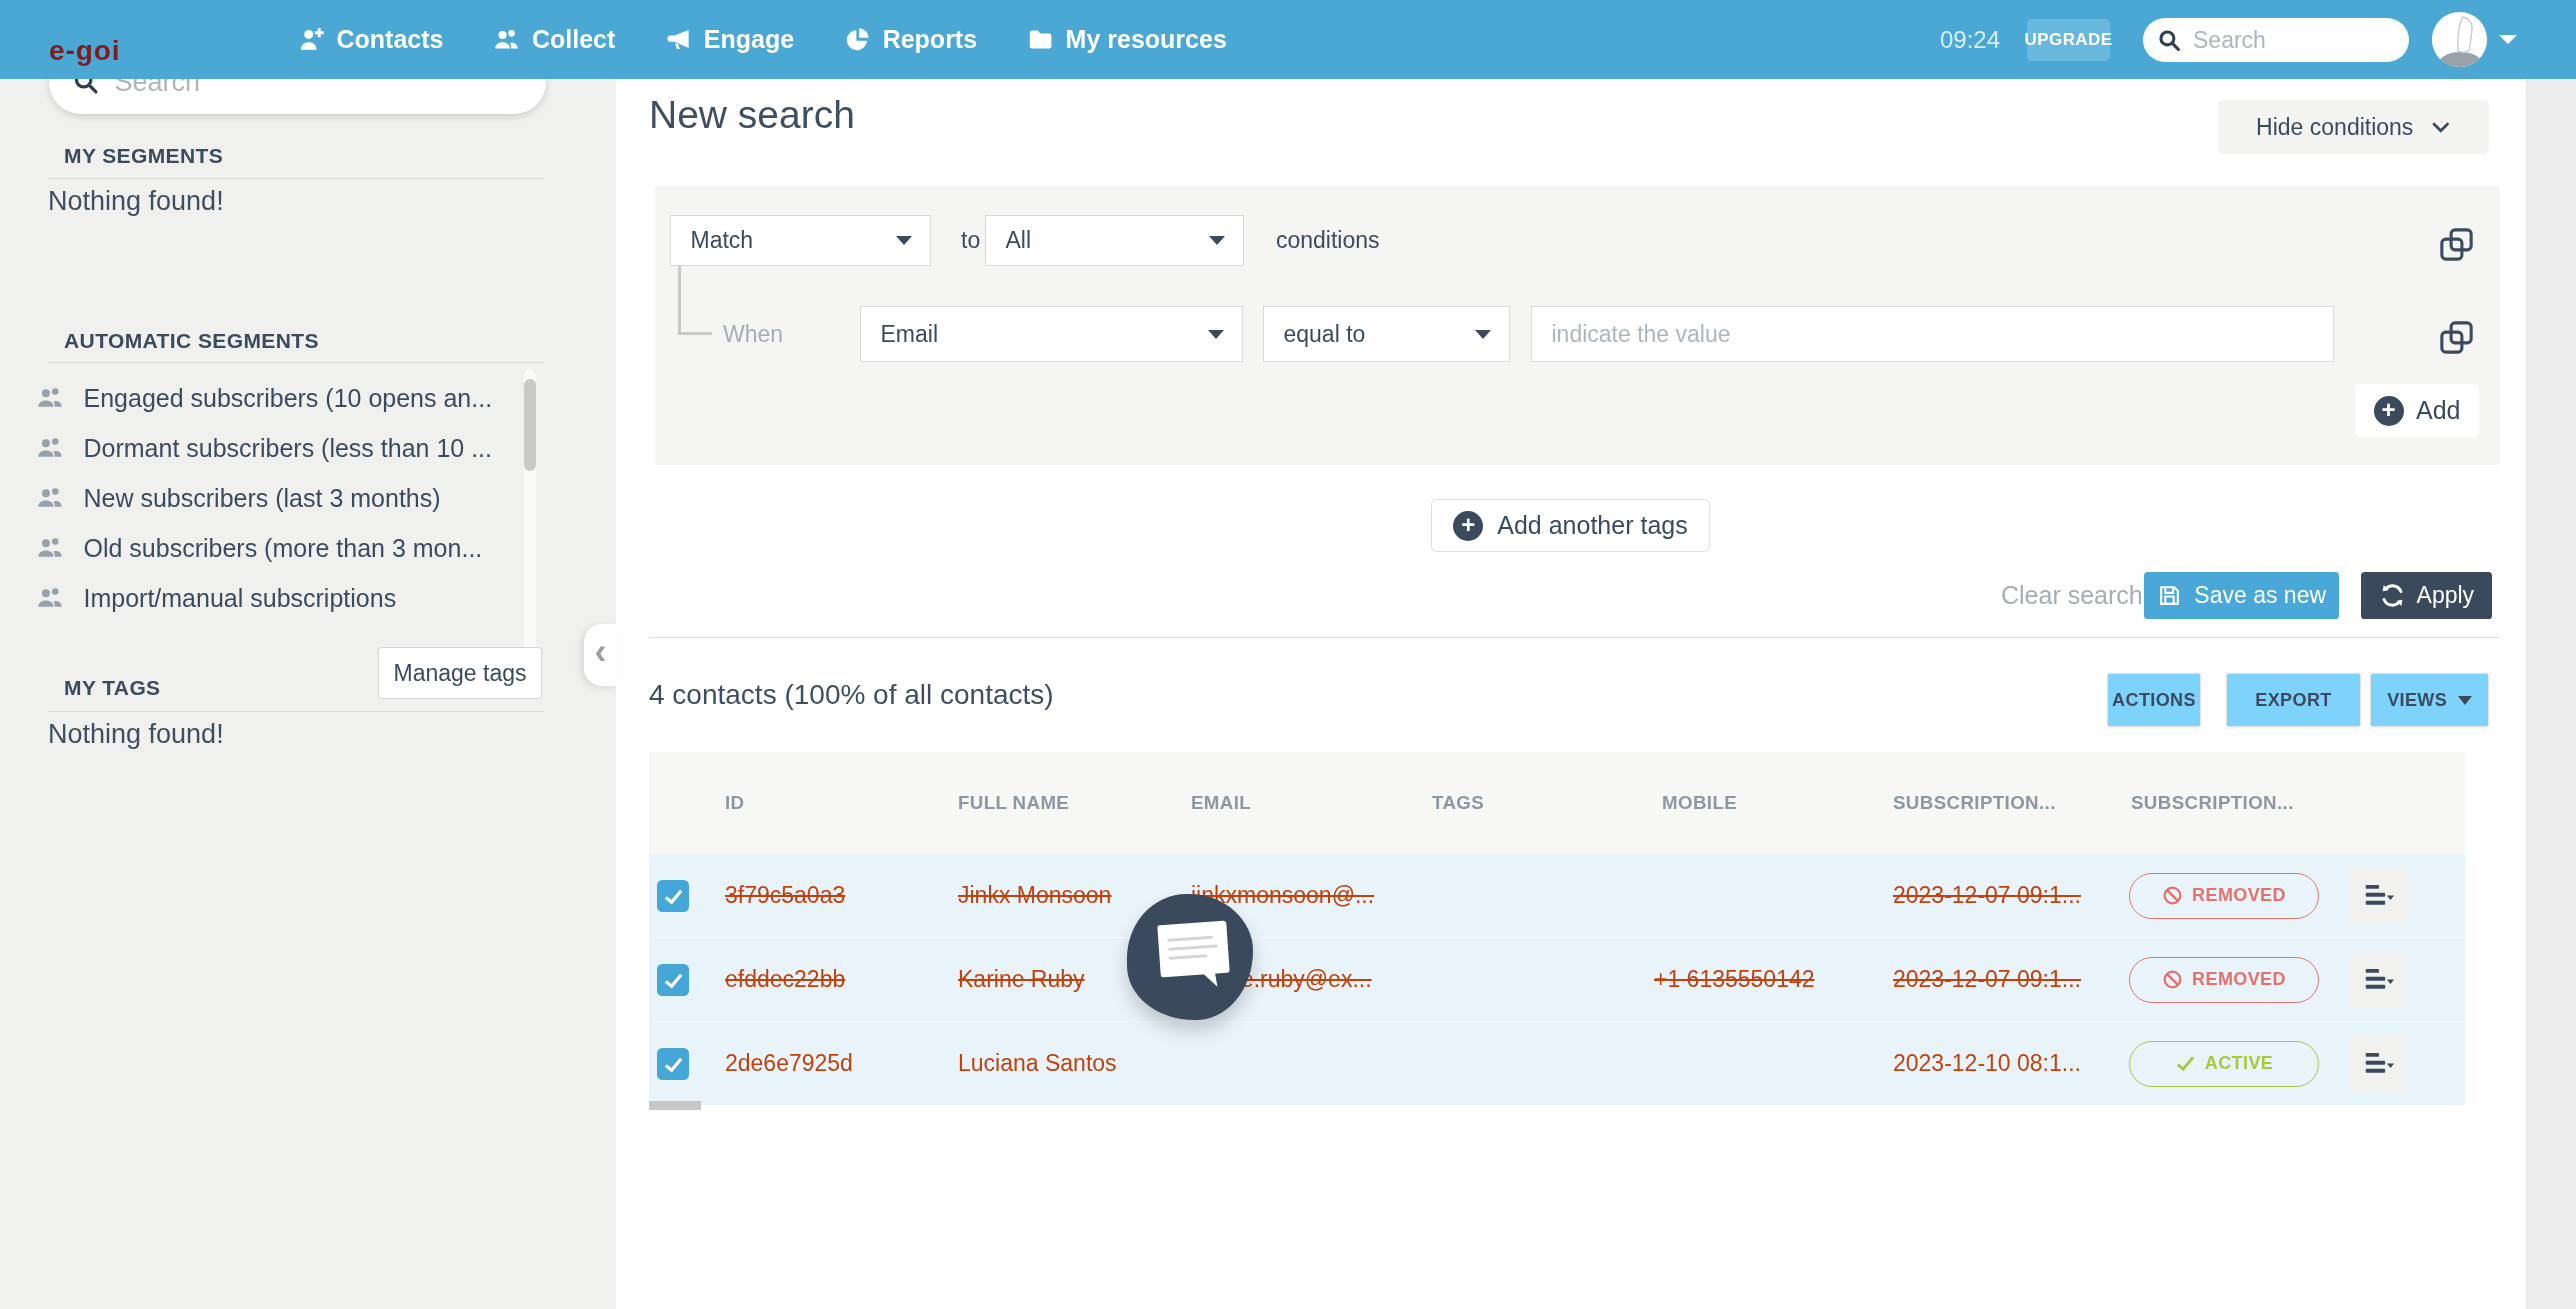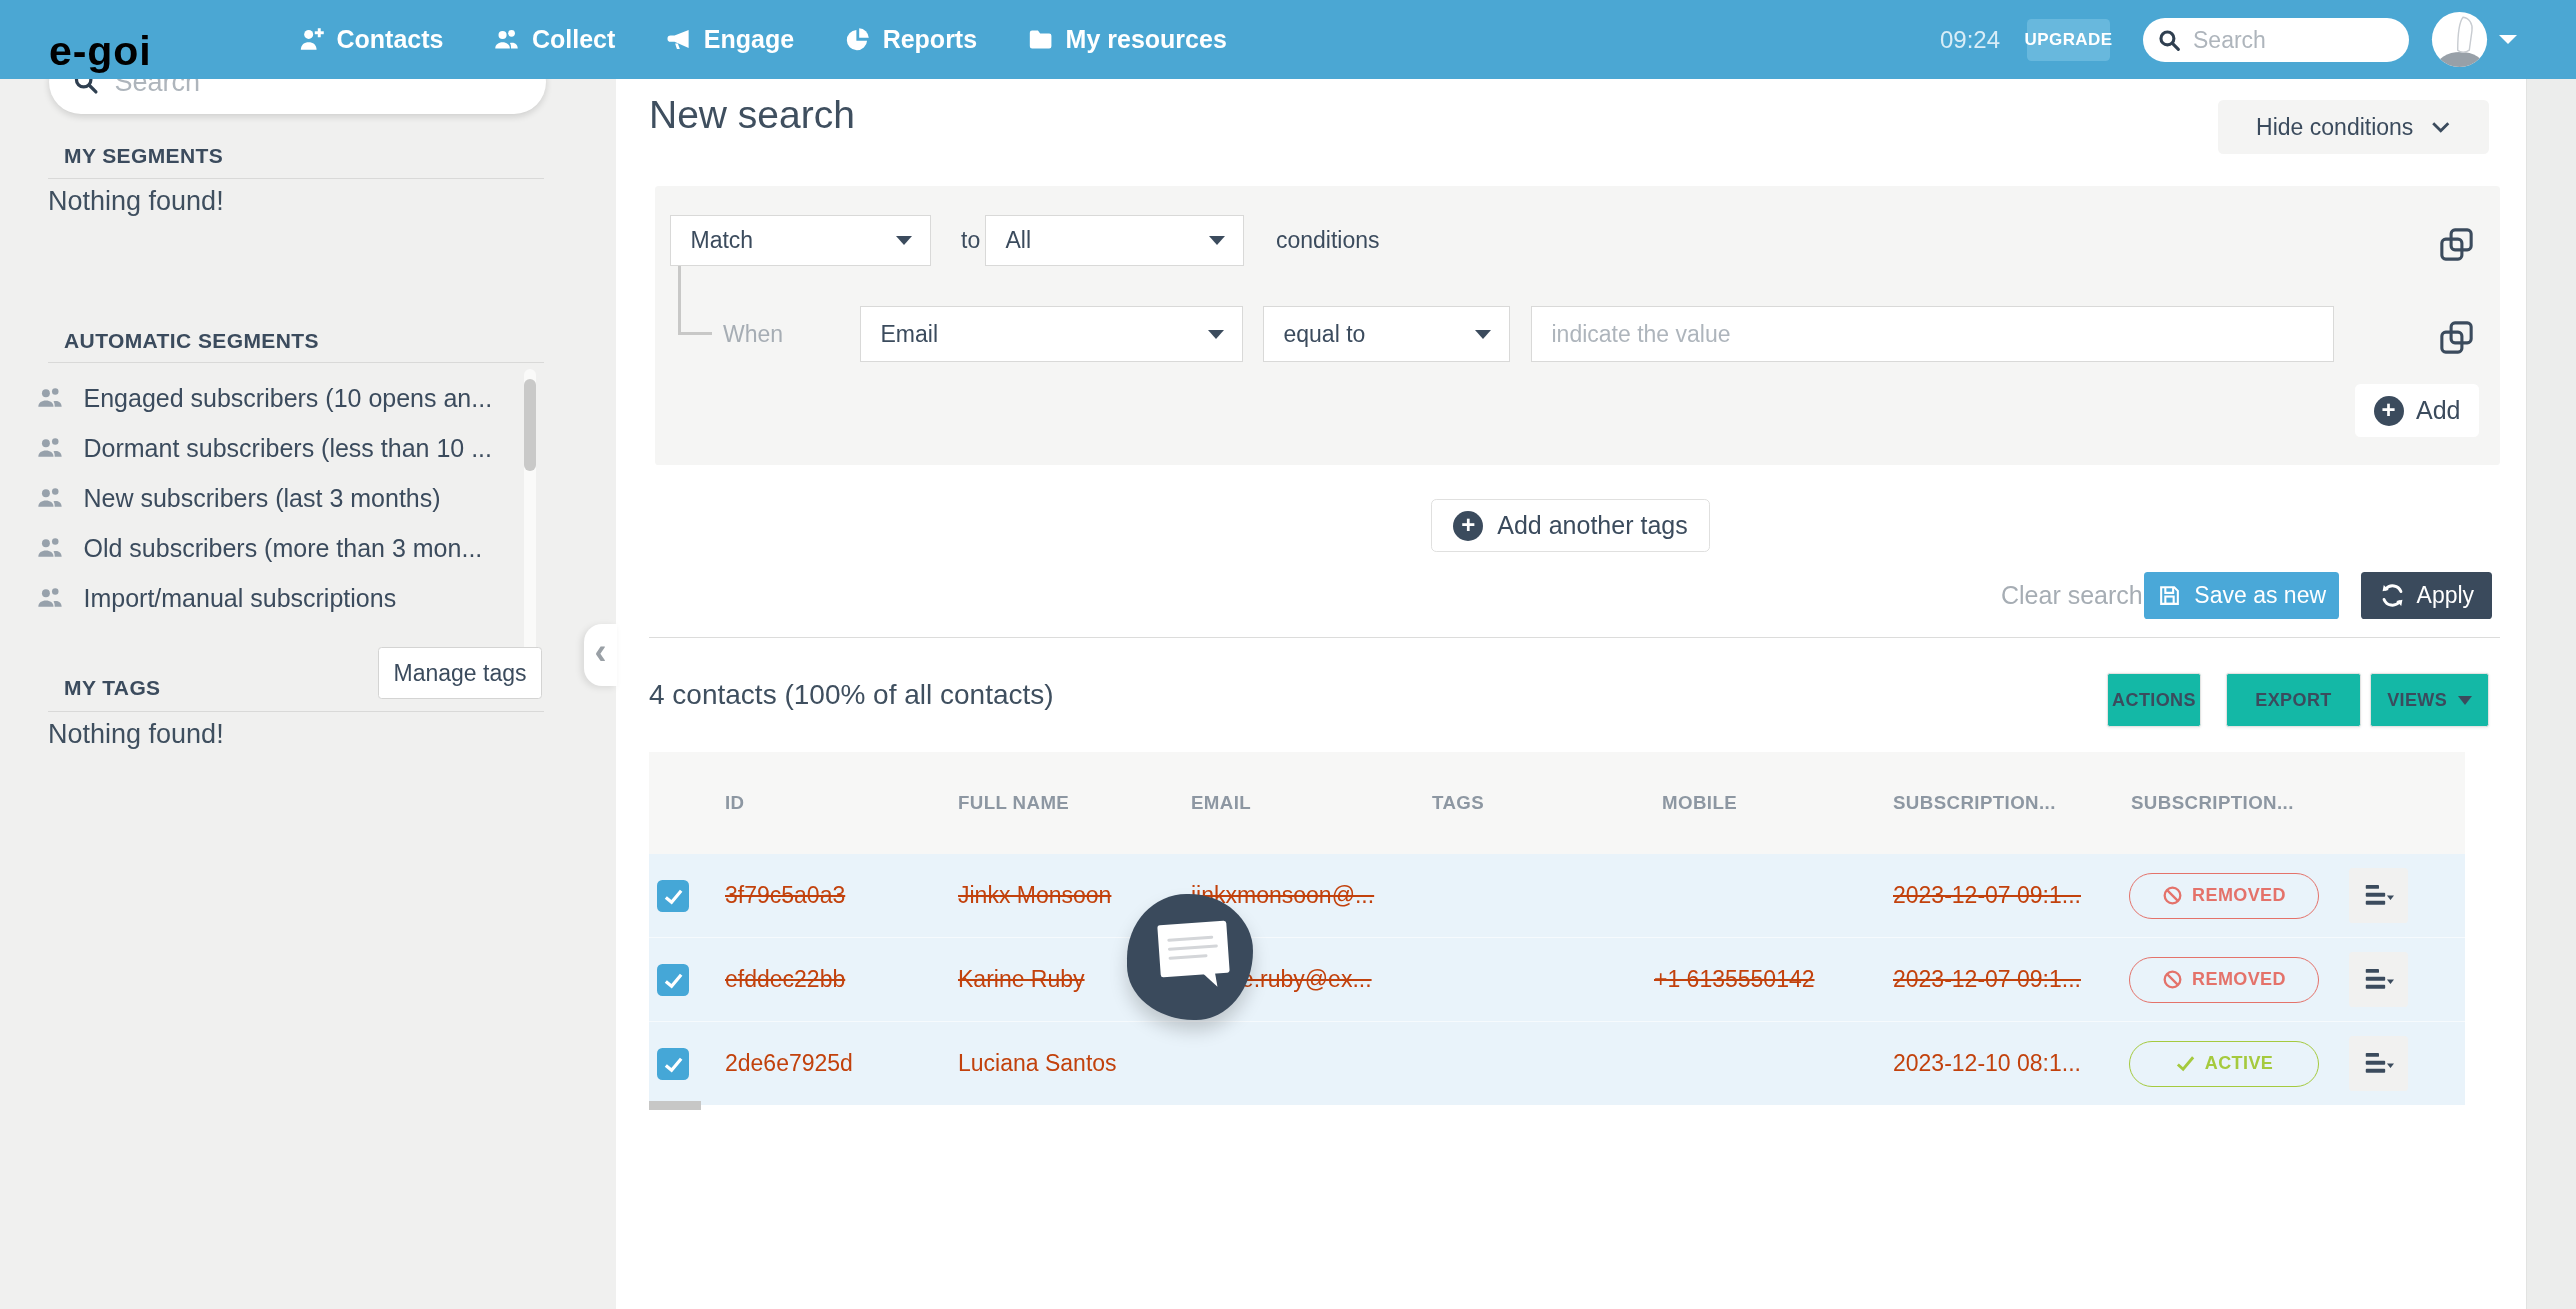--- a/index.html
+++ b/index.html
@@ -1,21 +1,21 @@
 <!DOCTYPE html>
 <html style="font-size:14px"><head>
 <meta charset="utf-8">
 <style>
   html,body{margin:0;padding:0;width:2576px;height:1309px;overflow:hidden;
     font-family:"Liberation Sans","DejaVu Sans",sans-serif;background:#fff;}
   .screen{position:relative;width:2576px;height:1309px;overflow:hidden;background:#fff;}
   
   .nav{position:absolute;left:0;top:0;width:2576px;height:79px;background:#4ba7d3;z-index:30;display:flex;align-items:center;}
   .logo{position:absolute;left:49px;top:0;height:102px;display:flex;align-items:center;
-    font-size:41px;font-weight:800;color:#000000;letter-spacing:0.9px;}
+    font-size:28px;font-weight:800;color:#7f1d1d;letter-spacing:0.9px;}
   .nav-items{position:absolute;left:298px;top:0;height:79px;display:flex;align-items:center;gap:50px;}
   .nav-item{display:flex;align-items:center;gap:11.5px;color:#fff;font-size:25px;font-weight:700;cursor:pointer;white-space:nowrap;}
   .nav-time{position:absolute;left:1940px;top:0;height:79px;display:flex;align-items:center;color:#d8edf7;font-size:24px;}
   .upgrade-btn{position:absolute;left:2027px;top:18.7px;width:83px;height:42px;background:#68b8dd;border-radius:4.4px;
     color:#fff;font-size:17px;font-weight:700;display:flex;align-items:center;justify-content:center;letter-spacing:0.4px;cursor:pointer;}
   .nav-search{position:absolute;left:2143px;top:18px;width:266px;height:44px;background:#fff;border-radius:22px;
     display:flex;align-items:center;padding:0 9px 0 14px;box-sizing:border-box;}
   .nav-search input{border:0;outline:0;background:transparent;font-size:23px;color:#3b4b5d;width:195px;margin-left:9px;
     font-family:"Liberation Sans","DejaVu Sans",sans-serif;}
   .avatar-wrap{position:absolute;left:2431px;top:10.7px;width:57px;height:57px;cursor:pointer;}
@@ -66,21 +66,21 @@
     display:flex;align-items:center;justify-content:center;gap:12.4px;font-size:25px;color:#3b4b5d;cursor:pointer;}
   .add-group-btn{position:absolute;left:815px;top:420px;width:279px;height:53px;background:#fff;border:0.9px solid #e0e0df;
     border-radius:5.3px;display:flex;align-items:center;justify-content:center;gap:14px;font-size:25px;color:#3b4b5d;cursor:pointer;box-sizing:border-box;}
   .clear-link{position:absolute;left:1385px;top:493px;height:47px;display:flex;align-items:center;font-size:25px;color:#a6adb4;cursor:pointer;}
   .save-btn{position:absolute;left:1528px;top:493px;width:195px;height:47px;background:#4aa8d8;border-radius:3.6px;color:#fff;
     font-size:23px;display:flex;align-items:center;justify-content:center;gap:12.4px;cursor:pointer;}
   .apply-btn{position:absolute;left:1745px;top:493px;width:131px;height:47px;background:#3a4a5c;border-radius:3.6px;color:#fff;
     font-size:23px;display:flex;align-items:center;justify-content:center;gap:10.7px;cursor:pointer;}
   .results-div{position:absolute;left:33px;top:558px;width:1851px;height:0.9px;background:#dcdcdb;}
   .summary{position:absolute;left:33px;top:600px;font-size:28px;font-weight:300;color:#3f4f5f;}
-  .tbl-btn{position:absolute;top:594px;height:54px;background:#14b8a6;border:0.9px solid #e3e3e2;border-radius:2.7px;
+  .tbl-btn{position:absolute;top:594px;height:54px;background:#7dd3fc;border:0.9px solid #e3e3e2;border-radius:2.7px;
     box-shadow:0 0.9px 2.7px rgba(0,0,0,.08);display:flex;align-items:center;justify-content:center;gap:10.7px;
     font-size:18px;font-weight:600;color:#3b4b5d;letter-spacing:0.4px;cursor:pointer;box-sizing:border-box;}
   .dark-caret{width:0;height:0;border-left:7px solid transparent;border-right:7px solid transparent;border-top:9px solid #3b4b5d;}
   
   .table{position:absolute;left:33px;top:673px;width:1816px;}
   .thead{position:relative;height:102px;background:#f7f7f6;}
   .th{position:absolute;top:0;height:102px;display:flex;align-items:center;font-size:18.7px;font-weight:700;color:#8d97a2;letter-spacing:0.4px;}
   .trow{position:relative;height:83px;background:#e9f3fa;border-bottom:1.8px solid #f6fafd;}
   .trow.last{border-bottom:0;}
   .td{position:absolute;top:0;height:83px;display:flex;align-items:center;font-size:23px;color:#c2410c;white-space:nowrap;}

